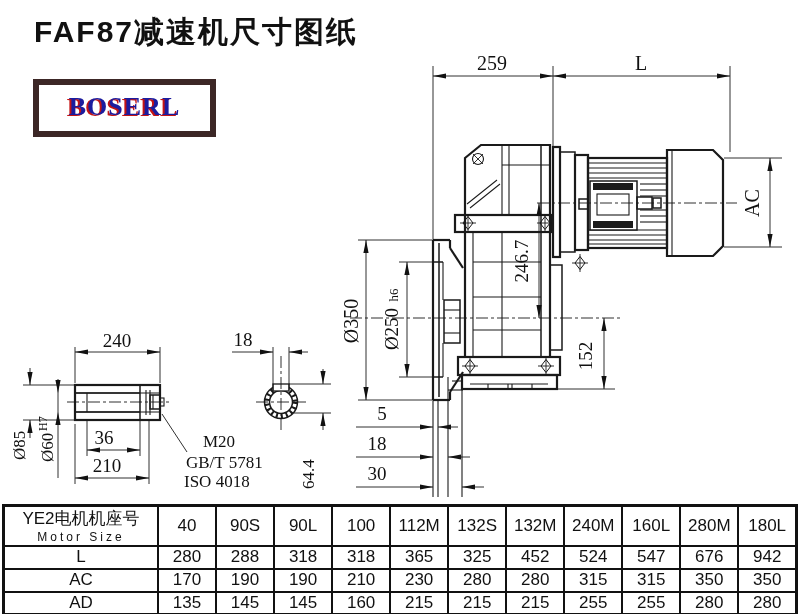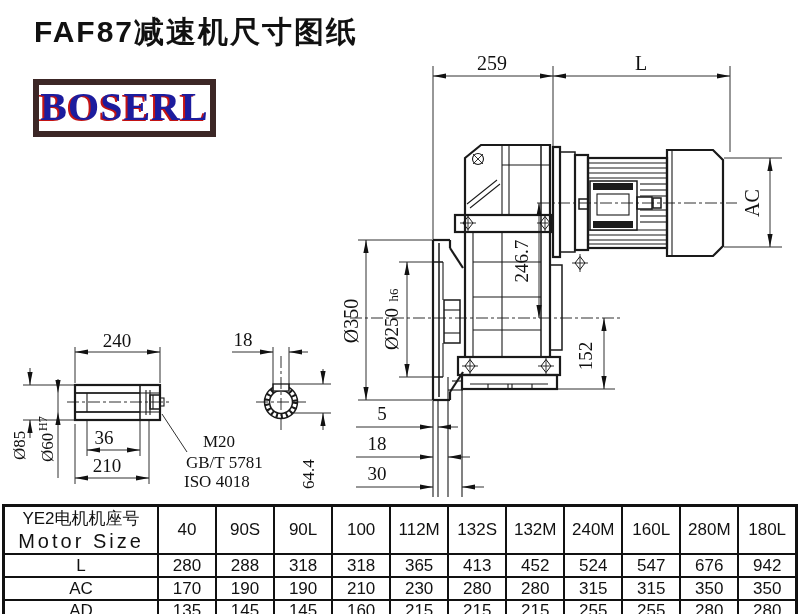--- a/index.html
+++ b/index.html
@@ -1,34 +1,34 @@
 <!DOCTYPE html>
 <html><head>
 <meta charset="utf-8">
 <style>
   html,body{margin:0;padding:0;background:#fff;width:800px;height:614px;overflow:hidden;}
   #stage{position:absolute;left:0;top:0;width:697px;height:614px;background:#fff;font-family:"Liberation Sans",sans-serif;}
   #title{position:absolute;left:34px;top:12px;font-size:30px;font-weight:bold;color:#111;letter-spacing:2px;font-family:"Liberation Sans",sans-serif;white-space:nowrap;}
   #logo{position:absolute;left:33px;top:79px;width:183px;height:58px;border:6px solid #3c2726;box-sizing:border-box;background:#fff;text-align:center;}
-  #logo .txt{font-family:"Liberation Serif",serif;font-weight:bold;font-size:40px;line-height:44px;color:#1c1c9e;text-shadow:-2px 1px 0 #c41414;letter-spacing:1px;}
+  #logo .txt{font-family:"Liberation Serif",serif;font-weight:bold;font-size:26px;line-height:44px;color:#1c1c9e;text-shadow:-2px 1px 0 #c41414;letter-spacing:1px;}
   svg{position:absolute;left:0;top:0;}
   svg line,svg path,svg rect,svg circle,svg polyline{stroke:#1a1a1a;fill:none;}
   .o2{stroke-width:2.2}.o15{stroke-width:1.5}.o1{stroke-width:1.1}
   .d{stroke-width:0.9}
   .cl{stroke-width:0.9;stroke-dasharray:12 3 3 3;}
   .ar{fill:#111;stroke:none;}
   .blk{fill:#1a1a1a;stroke:none;}
   .wh{fill:#fff;}
   svg text{fill:#111;stroke:none;font-family:"Liberation Serif",serif;}
   #mtable{position:absolute;left:2px;top:504px;width:796px;height:110px;border-collapse:collapse;table-layout:fixed;background:#fff;border:3px solid #111;}
   #mtable td{border:2px solid #111;text-align:center;vertical-align:middle;padding:0;font-size:17px;color:#111;font-family:"Liberation Sans",sans-serif;}
   #mtable td.first{width:152px;}
   #mtable tr.hrow{height:40px;margin-top:28px;}
   #mtable tr{height:23px;}
-  #mtable .en{letter-spacing:3px;font-size:20px;}
+  #mtable .en{letter-spacing:3px;font-size:12px;}
   #mtable .cn{font-size:17px;}
 </style>
 </head>
 <body>
 
 <div id="stage">
 
   <div id="title">FAF87减速机尺寸图纸</div>
 
   <div id="logo">
@@ -322,21 +322,21 @@
           <td>280M</td>
           <td>180L</td>
         </tr>
         <tr>
           <td class="first">L</td>
           <td>280</td>
           <td>288</td>
           <td>318</td>
           <td>318</td>
           <td>365</td>
-          <td>413</td>
+          <td>325</td>
           <td>452</td>
           <td>524</td>
           <td>547</td>
           <td>676</td>
           <td>942</td>
         </tr>
         <tr>
           <td class="first">AC</td>
           <td>170</td>
           <td>190</td>

